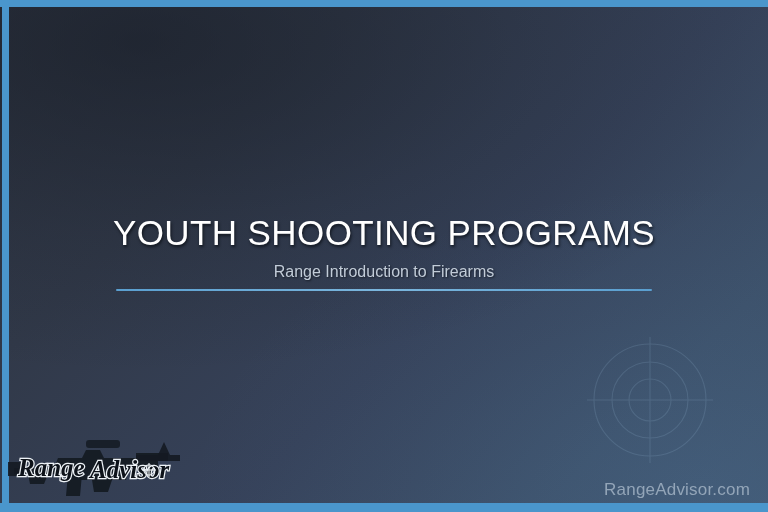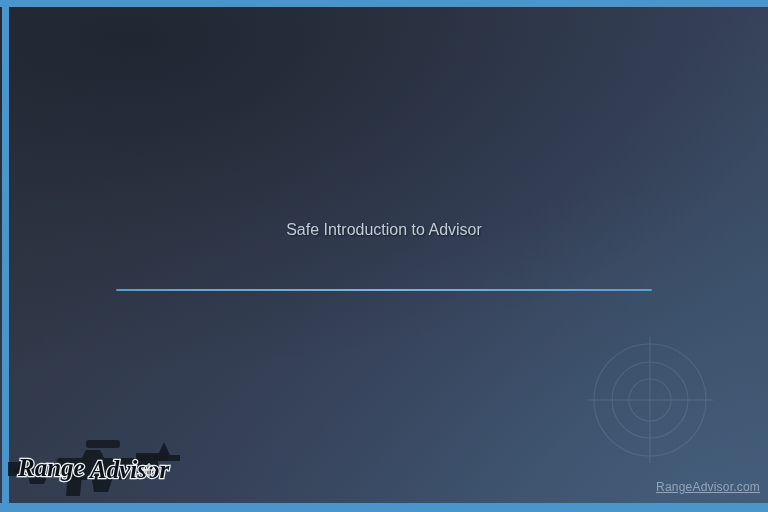--- a/index.html
+++ b/index.html
@@ -104,26 +104,25 @@
   .logo {
     position: absolute;
     left: 8px; top: 428px;
     width: 176px; height: 74px;
   }
   .logo svg { display: block; }
 
   
   .footer-url {
     position: absolute;
-    right: 8px; top: 480px;
-    font-size: 12px;
+    right: 18px; top: 480px;
+    font-size: 17px;
     color: #93a5b8;
     letter-spacing: 0.2px;
     white-space: nowrap;
-    text-decoration: underline;
   }
 </style>
 </head>
 <body>
 
 <div id="slide">
 
   <div class="bg-gradient"></div>
   <div class="bg-sheen"></div>
   <div class="bg-sheen2"></div>
@@ -138,21 +137,22 @@
         <line x1="4" y1="67" x2="130" y2="67"></line>
       </g>
     </svg>
   </div>
 
   <div class="accent-top"></div>
   <div class="accent-left"></div>
   <div class="accent-bottom"></div>
 
   <div class="title-block">
-    <div class="slide-subtitle">Safe Introduction to Advisor</div>
+    <div class="slide-title">YOUTH SHOOTING PROGRAMS</div>
+    <div class="slide-subtitle">Range Introduction to Firearms</div>
   </div>
   <div class="title-rule"></div>
 
   <div class="logo">
     <svg viewBox="0 0 176 74" width="176" height="74" xmlns="http://www.w3.org/2000/svg">
       <defs>
         <clipPath id="logoclip">
             <rect x="0" y="0" width="176" height="74"></rect>
           </clipPath>
       </defs>

